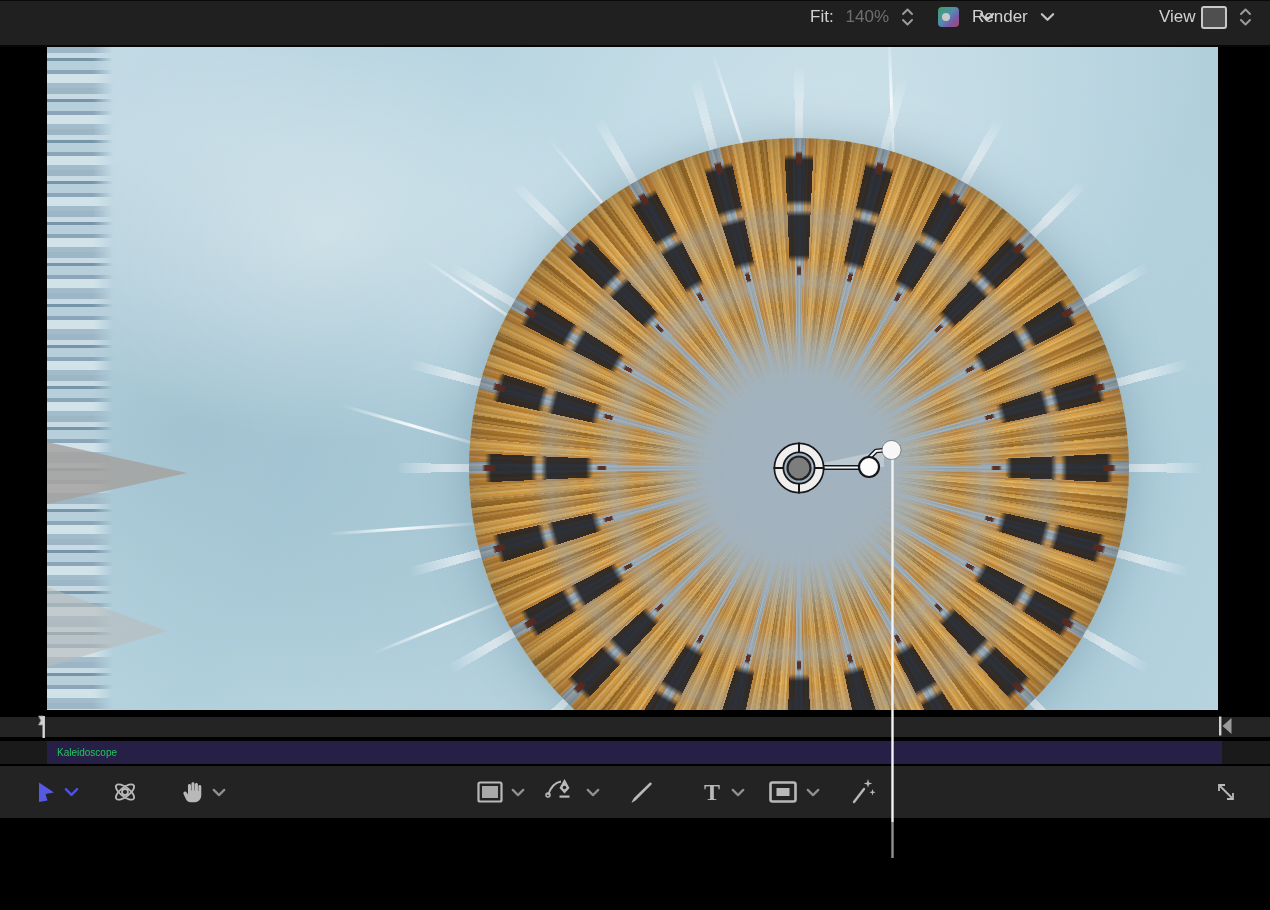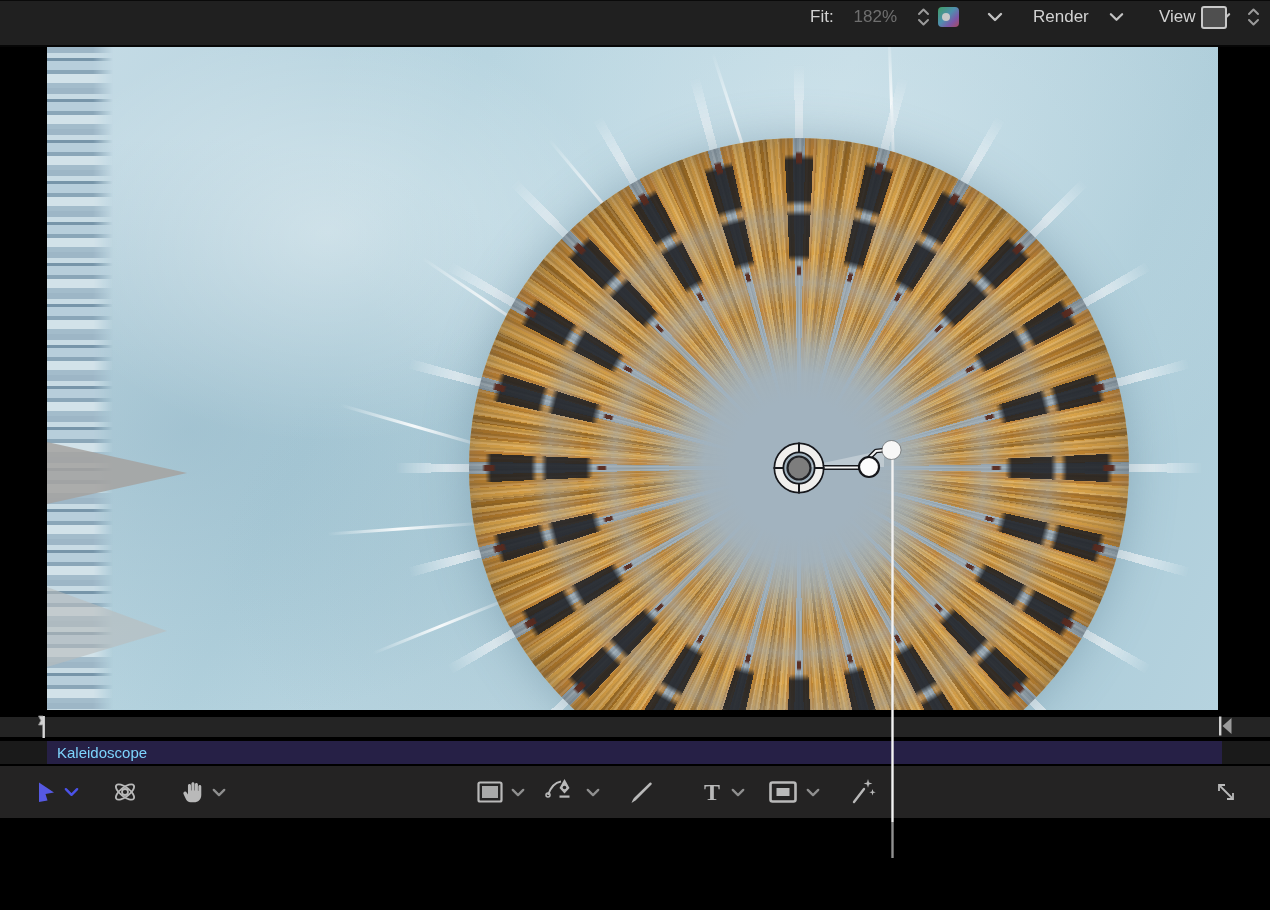--- a/index.html
+++ b/index.html
@@ -3,21 +3,21 @@
 <meta charset="utf-8">
 <style>
   html,body{margin:0;padding:0;background:#000;}
   body{width:1270px;height:910px;position:relative;overflow:hidden;
        font-family:"Liberation Sans",sans-serif;-webkit-font-smoothing:antialiased;}
   .abs{position:absolute;}
 
   
   #topbar{left:0;top:0;width:1270px;height:47px;background:#202020;
           border-top:1px solid #0a0a0a;border-bottom:2px solid #060606;box-sizing:border-box;}
-  .tb-group{position:absolute;top:0;height:32px;display:flex;align-items:center;gap:20px;}
+  .tb-group{position:absolute;top:0;height:32px;display:flex;align-items:center;gap:12px;}
   .tb-label{color:#d2d2d2;font-size:17px;}
   .tb-dim{color:#6f6f6f;font-size:17px;}
   .chev{display:inline-block;}
   .swatch{width:21px;height:20px;border-radius:4px;position:relative;
           background:linear-gradient(135deg,#3f9e63 0%,#4f8fae 45%,#7c57a8 72%,#a84a5e 100%);}
   .swatch::after{content:"";position:absolute;left:4px;top:6px;width:8px;height:8px;border-radius:50%;background:#c9c9c9;}
   .display-ic{width:22px;height:19px;background:#4f4f4f;border:2px solid #c9c9c9;border-radius:3px;}
 
   
   #canvas{left:47px;top:47px;width:1171px;height:663px;overflow:hidden;
@@ -69,48 +69,48 @@
       rgba(228,238,243,.95) 0deg 1.4deg,transparent 1.4deg 15deg);
     -webkit-mask:radial-gradient(circle,transparent 0 318px,#000 322px 352px,rgba(0,0,0,.55) 376px,transparent 404px);
             mask:radial-gradient(circle,transparent 0 318px,#000 322px 352px,rgba(0,0,0,.55) 376px,transparent 404px);}
 
   
   #ruler{left:0;top:714px;width:1270px;height:25px;background:#242424;
          border-top:3px solid #000;border-bottom:2px solid #000;box-sizing:border-box;}
   #clipbar-row{left:0;top:741px;width:1270px;height:23px;background:#1a1a1a;}
   #clipbar{position:absolute;left:47px;top:0;width:1175px;height:23px;background:#262046;
            display:flex;align-items:center;}
-  #clipbar span{color:#7dd3fc;font-size:15px;padding-left:10px;}
+  #clipbar span{color:#22c55e;font-size:10px;padding-left:10px;}
 
   
   #toolbar{left:0;top:766px;width:1270px;height:54px;background:#242323;
            border-bottom:2px solid #000;box-sizing:border-box;}
   .tool{position:absolute;top:0;height:52px;display:flex;align-items:center;}
   svg text{font-family:"Liberation Serif",serif;}
 
   #overlay{left:0;top:0;width:1270px;height:910px;pointer-events:none;}
 </style>
 </head>
 <body>
 
 <div id="topbar" class="abs">
   <div class="tb-group" style="left:810px">
     <span class="tb-label">Fit:</span>
-    <span class="tb-dim">182%</span>
+    <span class="tb-dim">140%</span>
     <svg class="chev" width="13" height="20" viewBox="0 0 13 20">
       <path d="M2 7 L6.5 2.5 L11 7 M2 13 L6.5 17.5 L11 13" stroke="#9a9a9a" stroke-width="2" fill="none" stroke-linecap="round" stroke-linejoin="round"></path>
     </svg>
   </div>
   <div class="tb-group" style="left:938px">
     <span class="swatch"></span>
     <svg class="chev" style="margin-left:8px" width="16" height="10" viewBox="0 0 16 10">
       <path d="M2 2 L8 8 L14 2" stroke="#c2c2c2" stroke-width="2.4" fill="none" stroke-linecap="round" stroke-linejoin="round"></path>
     </svg>
   </div>
-  <div class="tb-group" style="left:1033px">
+  <div class="tb-group" style="left:972px">
     <span class="tb-label">Render</span>
     <svg class="chev" width="15" height="10" viewBox="0 0 16 10">
       <path d="M2 2 L8 8 L14 2" stroke="#c2c2c2" stroke-width="2.4" fill="none" stroke-linecap="round" stroke-linejoin="round"></path>
     </svg>
   </div>
   <div class="tb-group" style="left:1159px">
     <span class="tb-label">View</span>
     <svg class="chev" width="15" height="10" viewBox="0 0 16 10">
       <path d="M2 2 L8 8 L14 2" stroke="#c2c2c2" stroke-width="2.4" fill="none" stroke-linecap="round" stroke-linejoin="round"></path>
     </svg>

